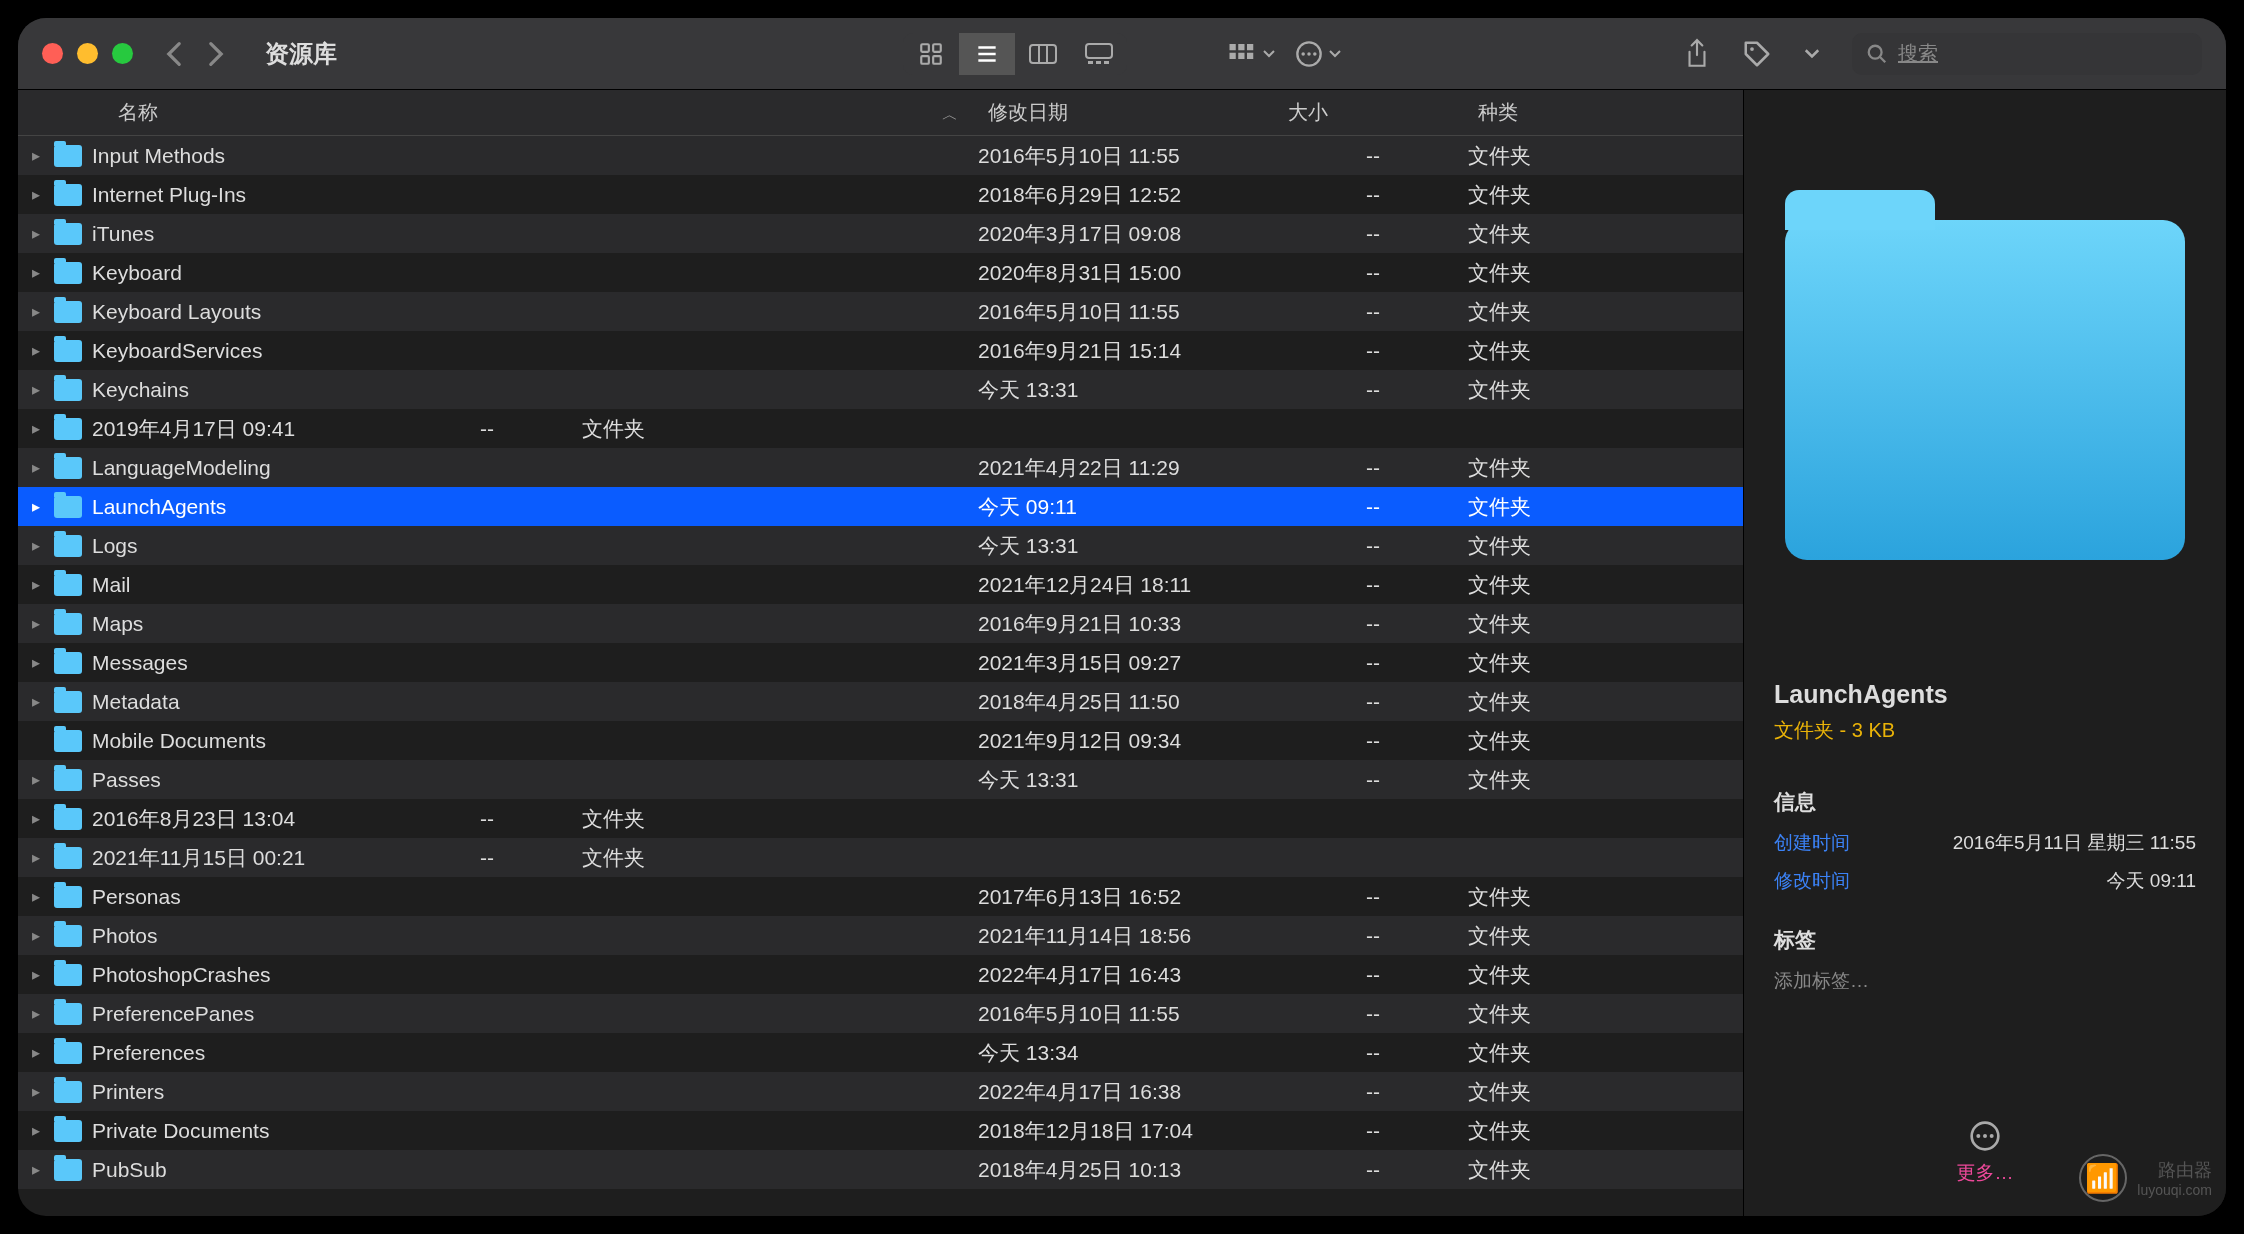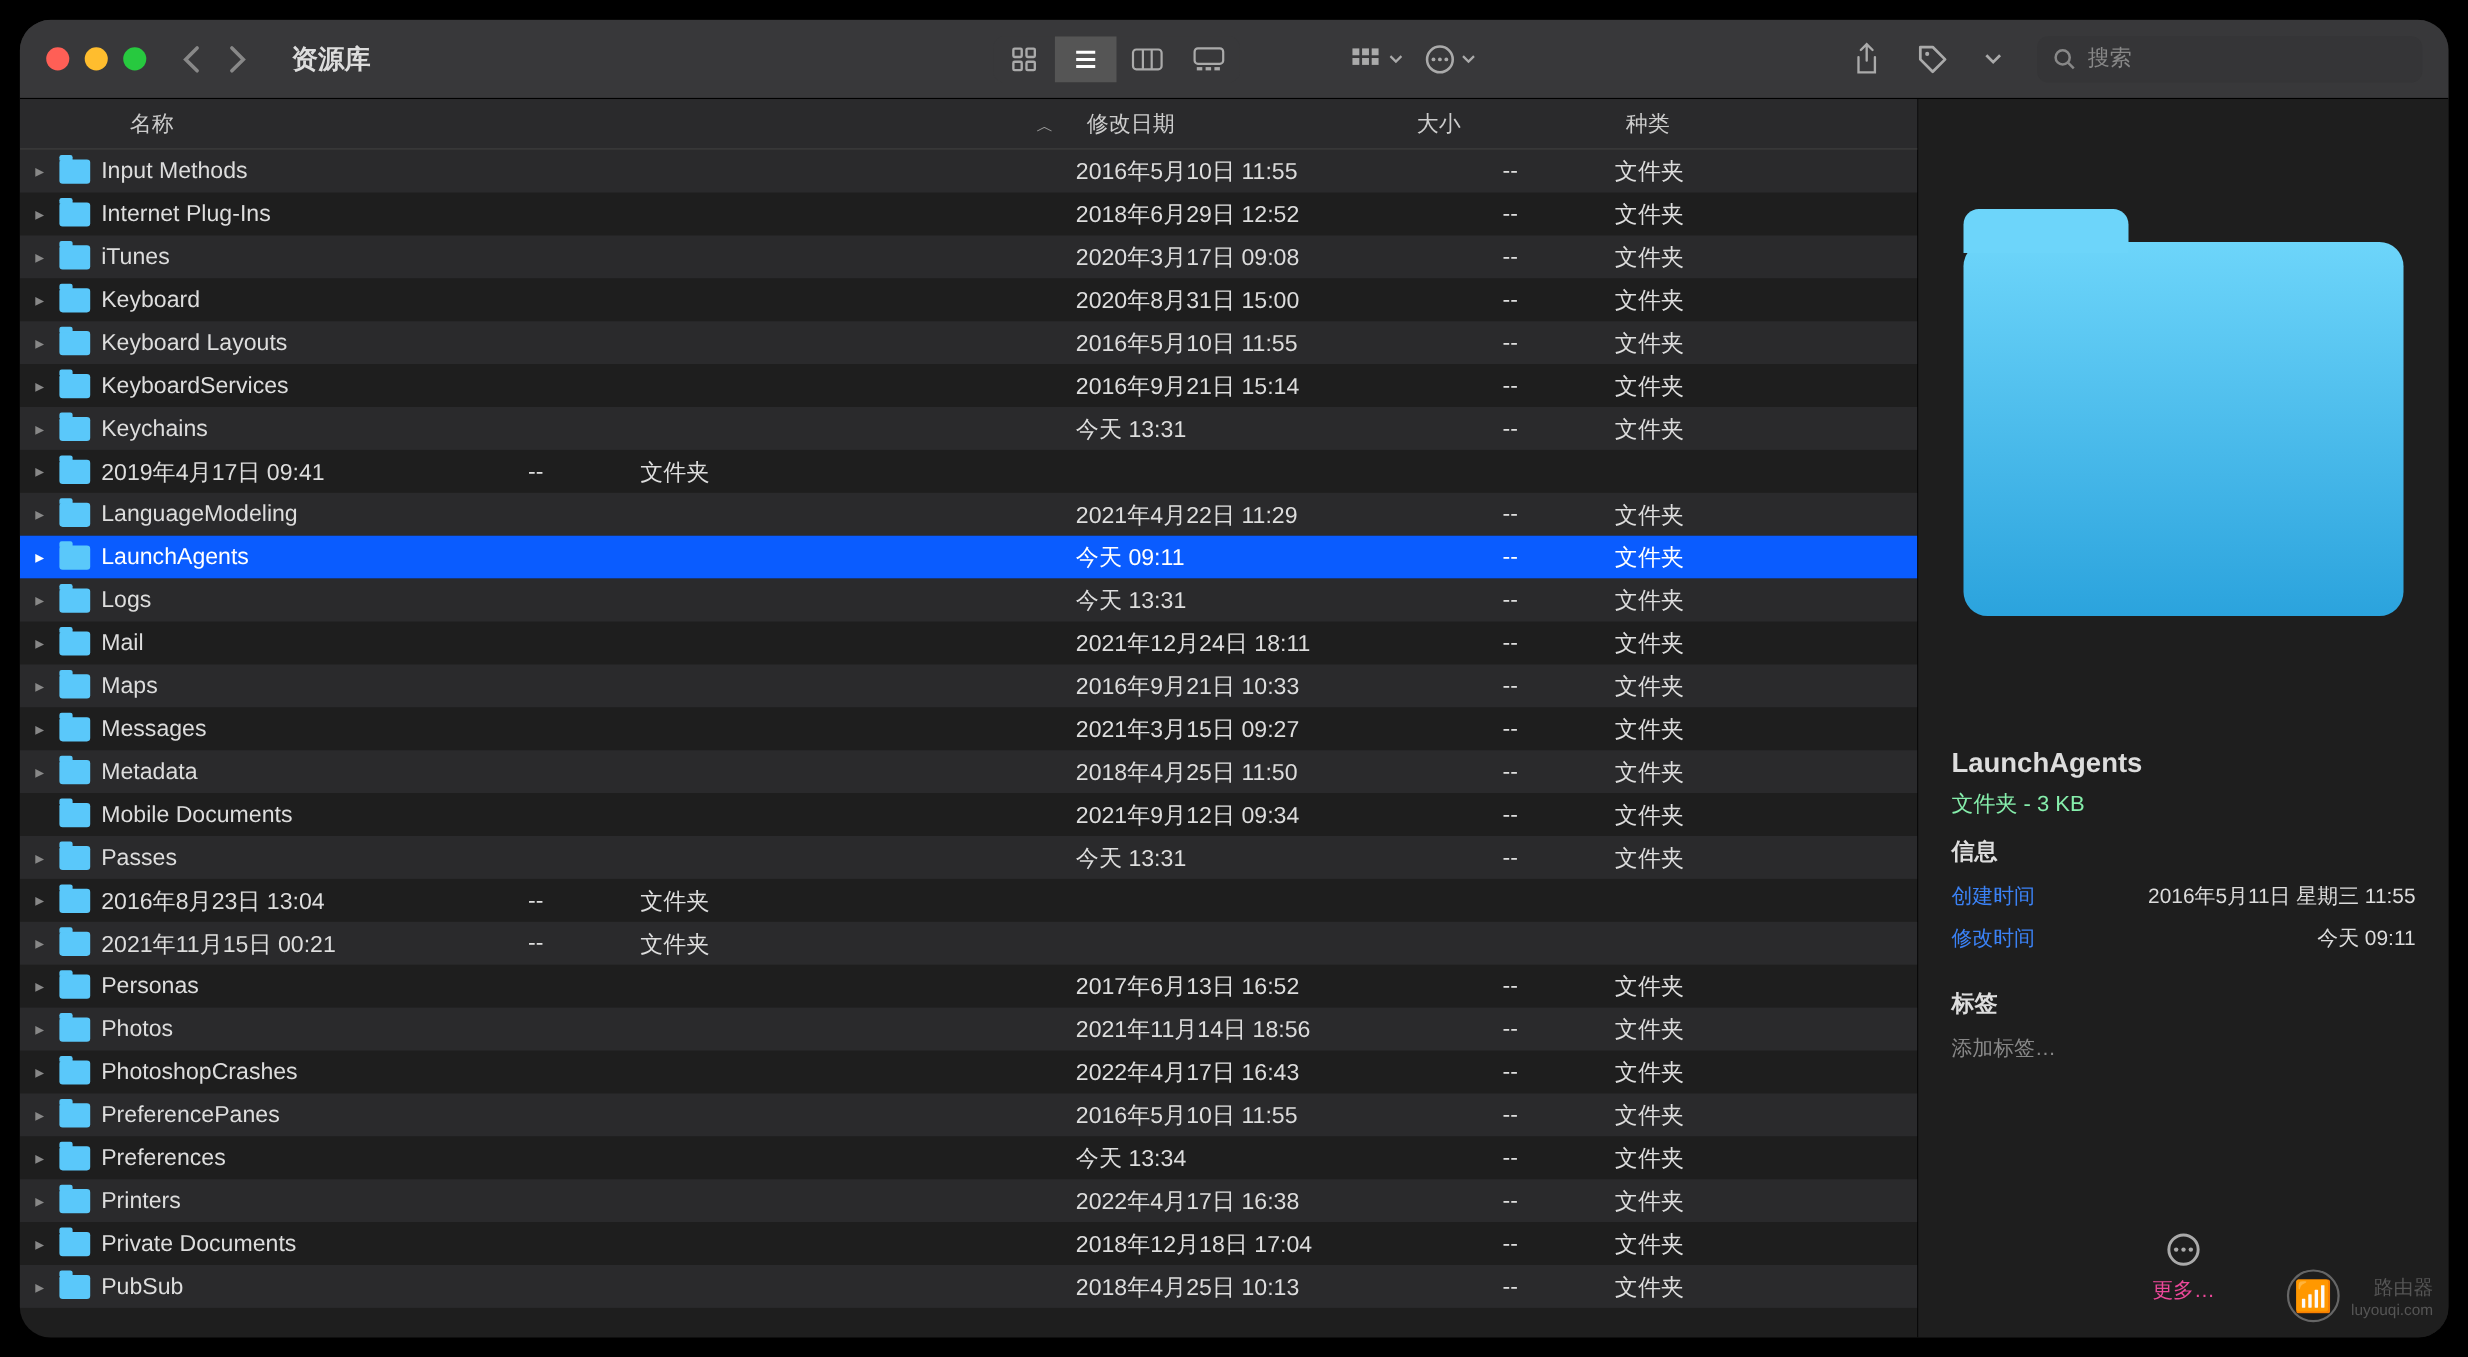--- a/index.html
+++ b/index.html
@@ -15,21 +15,21 @@
 .arrow { color: #888; font-size: 28px; }
 .title { color: #ddd; font-size: 24px; font-weight: 600; }
 .toolbar-center { position: absolute; left: 50%; transform: translateX(-50%); display: flex; align-items: center; gap: 0; }
 .view-btns { display: flex; background: #38383a; border-radius: 10px; overflow: hidden; }
 .view-btn { width: 56px; height: 42px; display: flex; align-items: center; justify-content: center; color: #aaa; }
 .view-btn.active { background: #555; color: #fff; }
 .toolbar-spacer { width: 80px; }
 .drop-btn { display: flex; align-items: center; gap: 6px; color: #aaa; margin-left: 20px; }
 .toolbar-right { margin-left: auto; display: flex; align-items: center; gap: 32px; }
 .icon-btn { color: #aaa; font-size: 26px; }
-.search-box { background: #353537; border-radius: 10px; height: 42px; width: 350px; display: flex; align-items: center; padding: 0 14px; gap: 10px; color: #888; }
+.search-box { background: #353537; border-radius: 10px; height: 42px; width: 350px; display: flex; align-items: center; padding: 0 14px; gap: 10px; color: #888; text-decoration: underline; }
 .search-box input { background: transparent; border: none; outline: none; color: #ddd; font-size: 20px; flex: 1; }
 .search-box input::placeholder { color: #888; }
 .main { flex: 1; display: flex; overflow: hidden; }
 .list-panel { flex: 1; display: flex; flex-direction: column; border-right: 1px solid #000; }
 .columns { height: 46px; display: flex; align-items: center; background: #2a2a2c; border-bottom: 1px solid #444; }
 .col { color: #ccc; font-size: 20px; padding: 0 10px; display: flex; align-items: flex-end; gap: 20px; }
 .col-name { width: 960px; padding-left: 100px; }
 .col-date { width: 300px; }
 .col-size { width: 190px; }
 .col-kind { width: 180px; }
@@ -44,21 +44,21 @@
 .folder-icon { width: 28px; height: 22px; background: #5ac8fa; border-radius: 3px; margin-right: 10px; position: relative; }
 .folder-icon::before { content: ""; position: absolute; top: -4px; left: 0; width: 12px; height: 5px; background: #5ac8fa; border-radius: 2px 2px 0 0; }
 .row-name { width: 886px; white-space: nowrap; overflow: hidden; }
 .row-date { width: 300px; }
 .row-size { width: 190px; text-align: center; }
 .row-kind { width: 180px; }
 .info-panel { width: 482px; background: #1e1e1e; padding: 30px; display: flex; flex-direction: column; color: #ddd; }
 .big-folder { align-self: center; width: 400px; height: 340px; background: linear-gradient(#6dd5fa 0%, #2ba3dd 100%); border-radius: 22px; margin-top: 100px; margin-bottom: 120px; position: relative; }
 .big-folder::before { content: ""; position: absolute; top: -30px; left: 0; width: 150px; height: 40px; background: #6dd5fa; border-radius: 14px 14px 0 0; }
 .info-title { font-size: 25px; font-weight: 600; margin-bottom: 8px; }
-.info-sub { color: #86efac; font-size: 20px; margin-bottom: 16px; }
+.info-sub { color: #eab308; font-size: 20px; margin-bottom: 44px; }
 .info-h { font-size: 21px; font-weight: 600; margin-bottom: 14px; }
 .info-row { display: flex; justify-content: space-between; font-size: 19px; margin-bottom: 12px; }
 .info-label { color: #3b82f6; }
 .info-val { color: #ddd; text-align: right; }
 .tags-input { color: #888; font-size: 19px; }
 .more-btn { margin-top: auto; align-self: center; color: #ec4899; font-size: 19px; }
 .watermark { position: absolute; bottom: 32px; right: 32px; color: #555; font-size: 18px; text-align: right; display: flex; align-items: center; gap: 10px; }
 .wm-logo { width: 48px; height: 48px; border-radius: 50%; border: 2px solid #666; display: flex; align-items: center; justify-content: center; color: #666; font-size: 28px; }
 svg { display: block; }
 </style>

